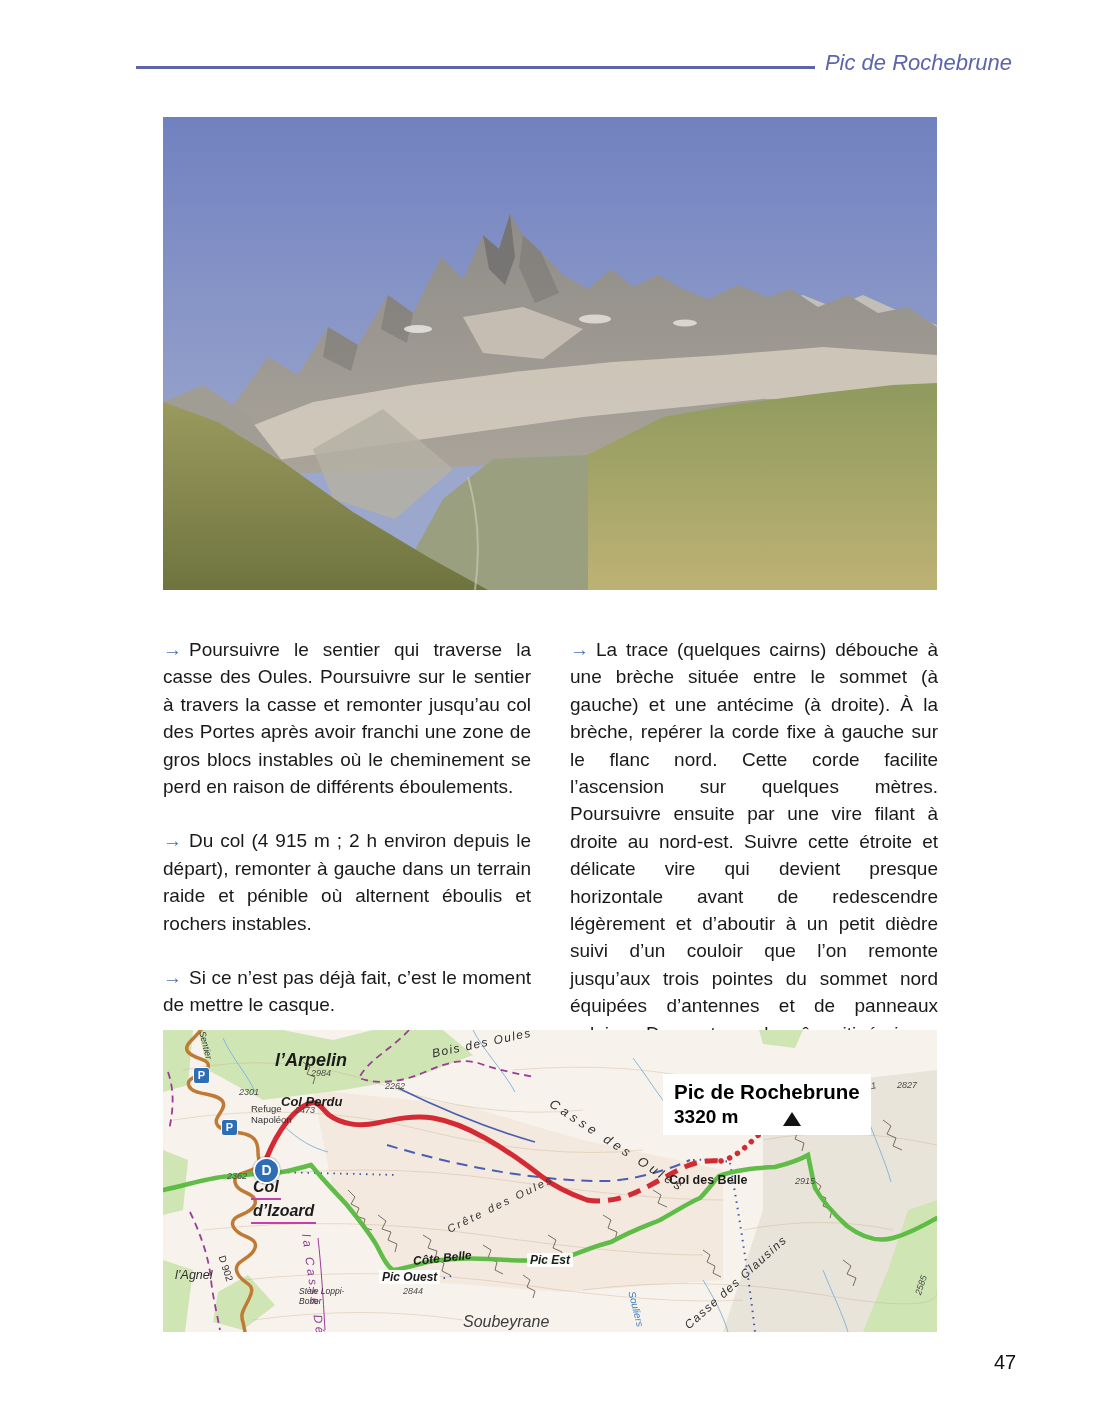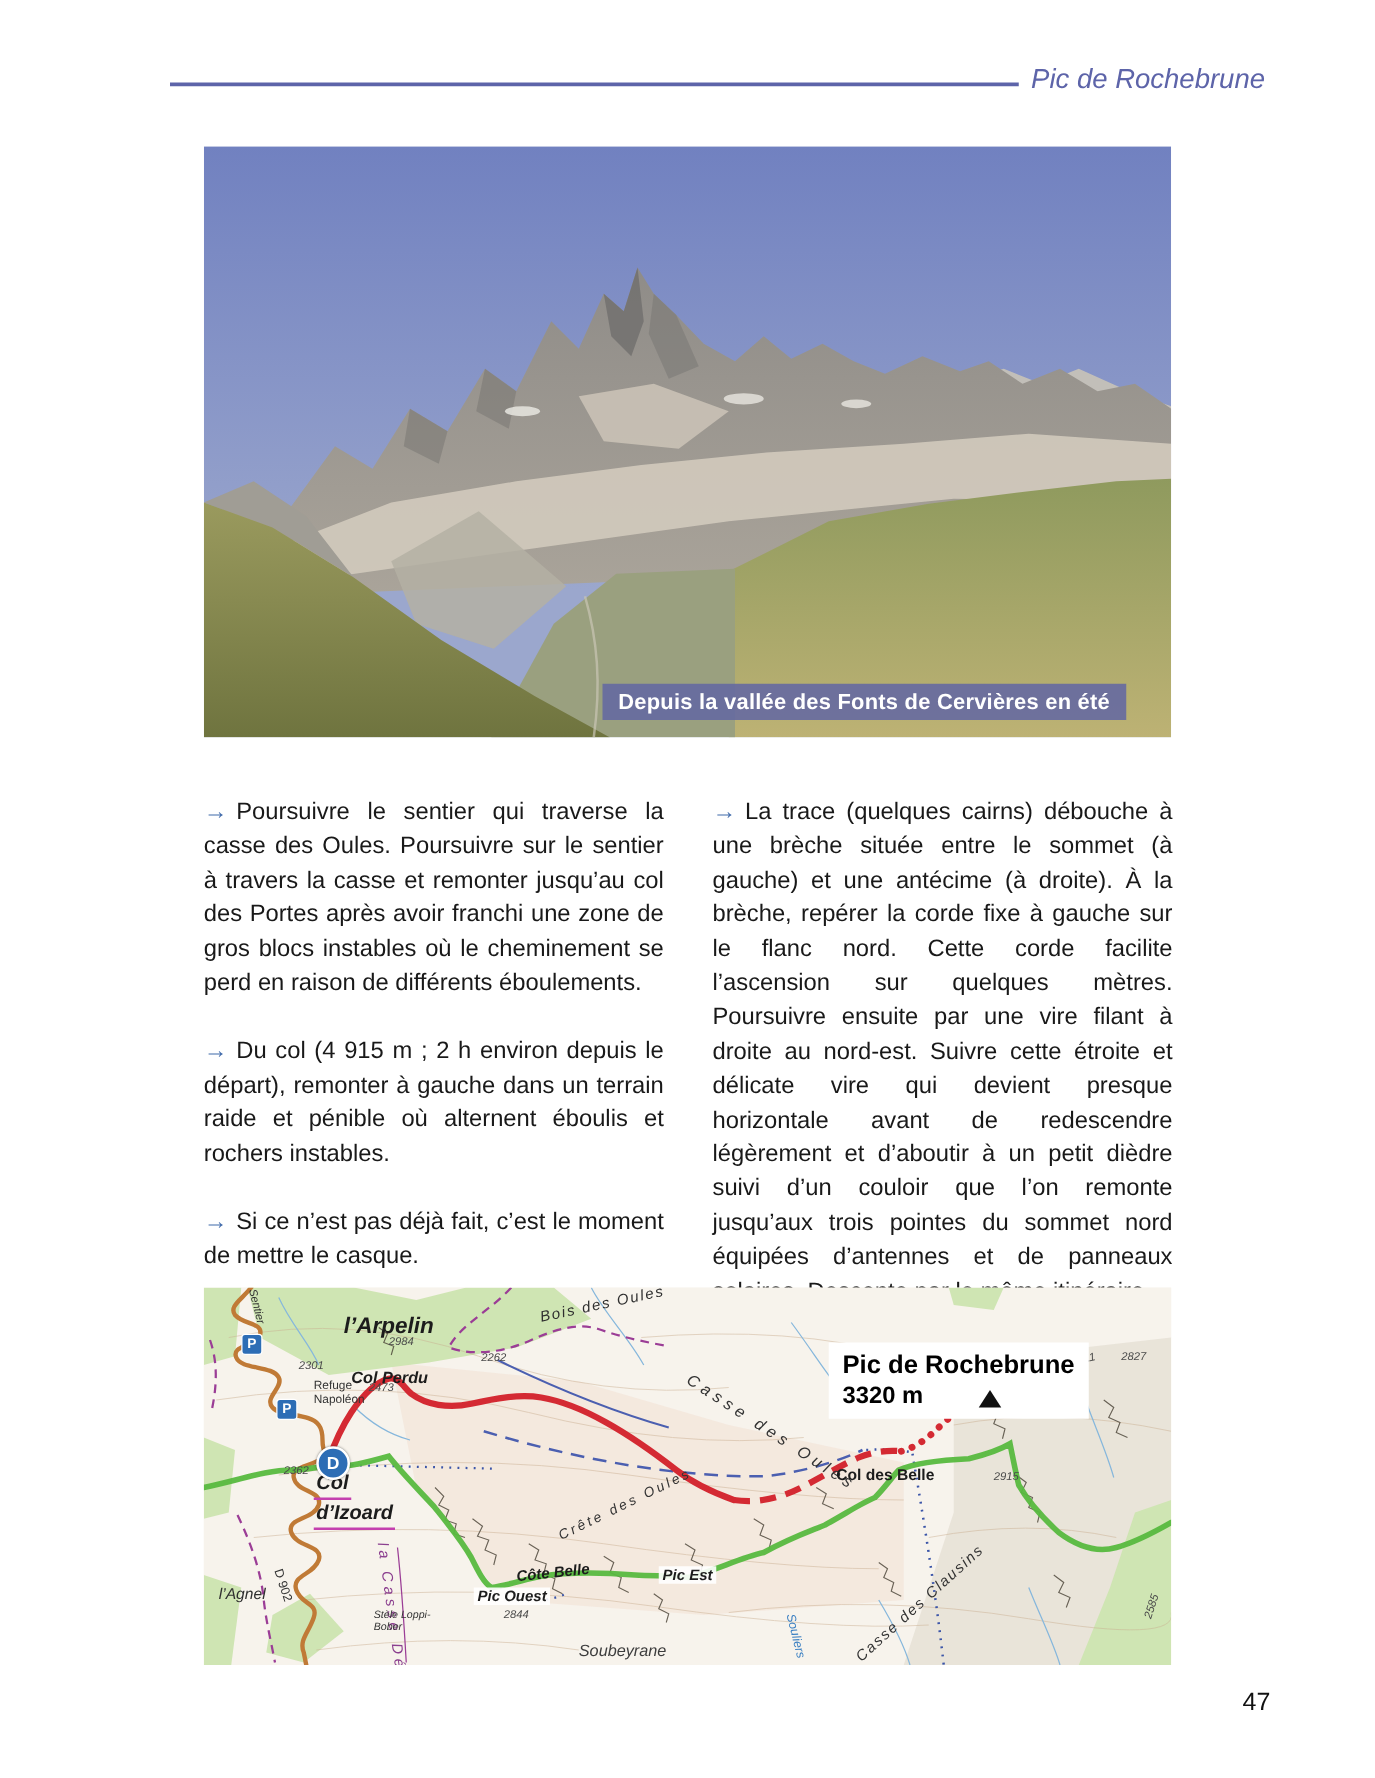--- a/index.html
+++ b/index.html
@@ -46,21 +46,21 @@
   .lab-colportes-elev{left:592px;top:146px;padding-left:40px;}
   .lab-cotebelle{left:250px;top:221px;font-size:12px;font-weight:bold;font-style:italic;transform:rotate(-6deg);}
   .chip{background:rgba(255,255,255,.9);padding:0 3px;}
   .lab-picest{left:364px;top:223px;font-size:12px;font-weight:bold;font-style:italic;}
   .lab-picouest{left:216px;top:240px;font-size:12px;font-weight:bold;font-style:italic;}
   .lab-picouest-elev{left:240px;top:256px;}
   .lab-cassedeserte{left:150px;top:203px;font-size:12px;font-style:italic;color:#8b3f8f;letter-spacing:3.5px;transform:rotate(82deg);transform-origin:left top;}
   .lab-d902{left:64px;top:224px;font-size:10px;color:#333;transform:rotate(72deg);transform-origin:left top;}
   .lab-agnel{left:12px;top:238px;font-size:12.5px;font-style:italic;color:#2f2f2f;}
   .lab-stele{left:88px;top:257px;width:56px;font-size:8.5px;font-style:italic;line-height:9.5px;white-space:normal;color:#333;padding-left:48px;}
-  .lab-soubeyrane{left:300px;top:283px;font-size:13px;font-style:italic;color:#3d3d3d;}
+  .lab-soubeyrane{left:300px;top:283px;font-size:16px;font-style:italic;color:#3d3d3d;}
   .lab-souliers{left:474px;top:260px;font-size:10px;font-style:italic;color:#3a7fc2;transform:rotate(76deg);transform-origin:left top;}
   .lab-clausins{left:528px;top:288px;font-size:12px;font-style:italic;color:#333;letter-spacing:1.5px;transform:rotate(-42deg);transform-origin:left bottom;}
   .lab-2911{left:694px;top:52px;transform:rotate(-12deg);}
   .lab-2827{left:734px;top:50px;}
   .lab-2585{left:748px;top:250px;transform:rotate(-72deg);}
   .summit-label{
     position:absolute;left:500px;top:44px;background:#ffffff;padding:5px 11px 6px 11px;
     font-weight:bold;line-height:25px;color:#000;
   }
   .summit-label .nm{font-size:20.5px;display:block;}
@@ -121,21 +121,20 @@
     <ellipse cx="255" cy="212" rx="14" ry="4" fill="#e8e6e0" opacity="0.85"></ellipse>
     <ellipse cx="432" cy="202" rx="16" ry="4.5" fill="#e8e6e0" opacity="0.8"></ellipse>
     <ellipse cx="522" cy="206" rx="12" ry="3.5" fill="#e8e6e0" opacity="0.8"></ellipse>
     <polygon fill="url(#grassr)" points="420,340 500,300 580,286 660,276 730,268 774,266 774,473 420,473"></polygon>
     <polygon fill="#9aa07f" points="230,473 280,382 330,342 425,338 425,473"></polygon>
     <polygon fill="#a09d95" points="0,285 40,268 82,296 120,345 55,305"></polygon>
     <polygon fill="#b4b0a3" opacity="0.85" points="150,332 220,292 290,352 232,402 170,382"></polygon>
     <polygon fill="url(#grassl)" points="0,473 0,285 55,305 120,345 190,395 265,440 325,473"></polygon>
     <path d="M305,360 C315,395 318,430 312,473" stroke="#c9c4b4" stroke-width="2" fill="none" opacity="0.7"></path>
   </svg>
-  <div class="photo-caption">Depuis la vallée des Fonts de Cervières en été</div>
 </div>
 
 <div class="col col-left">
   <p><span class="arrow">→</span><span>Poursuivre le sentier qui traverse la casse des Oules. Poursuivre sur le sentier à travers la casse et remonter jusqu’au col des Portes après avoir franchi une zone de gros blocs instables où le cheminement se perd en raison de différents éboulements.</span></p>
   <p><span class="arrow">→</span><span>Du col (4 915 m ; 2 h environ depuis le départ), remonter à gauche dans un terrain raide et pénible où alternent éboulis et rochers instables.</span></p>
   <p><span class="arrow">→</span><span>Si ce n’est pas déjà fait, c’est le moment de mettre le casque.</span></p>
 </div>
 <div class="col col-right">
   <p><span class="arrow">→</span><span>La trace (quelques cairns) débouche à une brèche située entre le sommet (à gauche) et une antécime (à droite). À la brèche, repérer la corde fixe à gauche sur le flanc nord. Cette corde facilite l’ascension sur quelques mètres. Poursuivre ensuite par une vire filant à droite au nord-est. Suivre cette étroite et délicate vire qui devient presque horizontale avant de redescendre légèrement et d’aboutir à un petit dièdre suivi d’un couloir que l’on remonte jusqu’aux trois pointes du sommet nord équipées d’antennes et de panneaux solaires. Descente par le même itinéraire.</span></p>
 </div>

